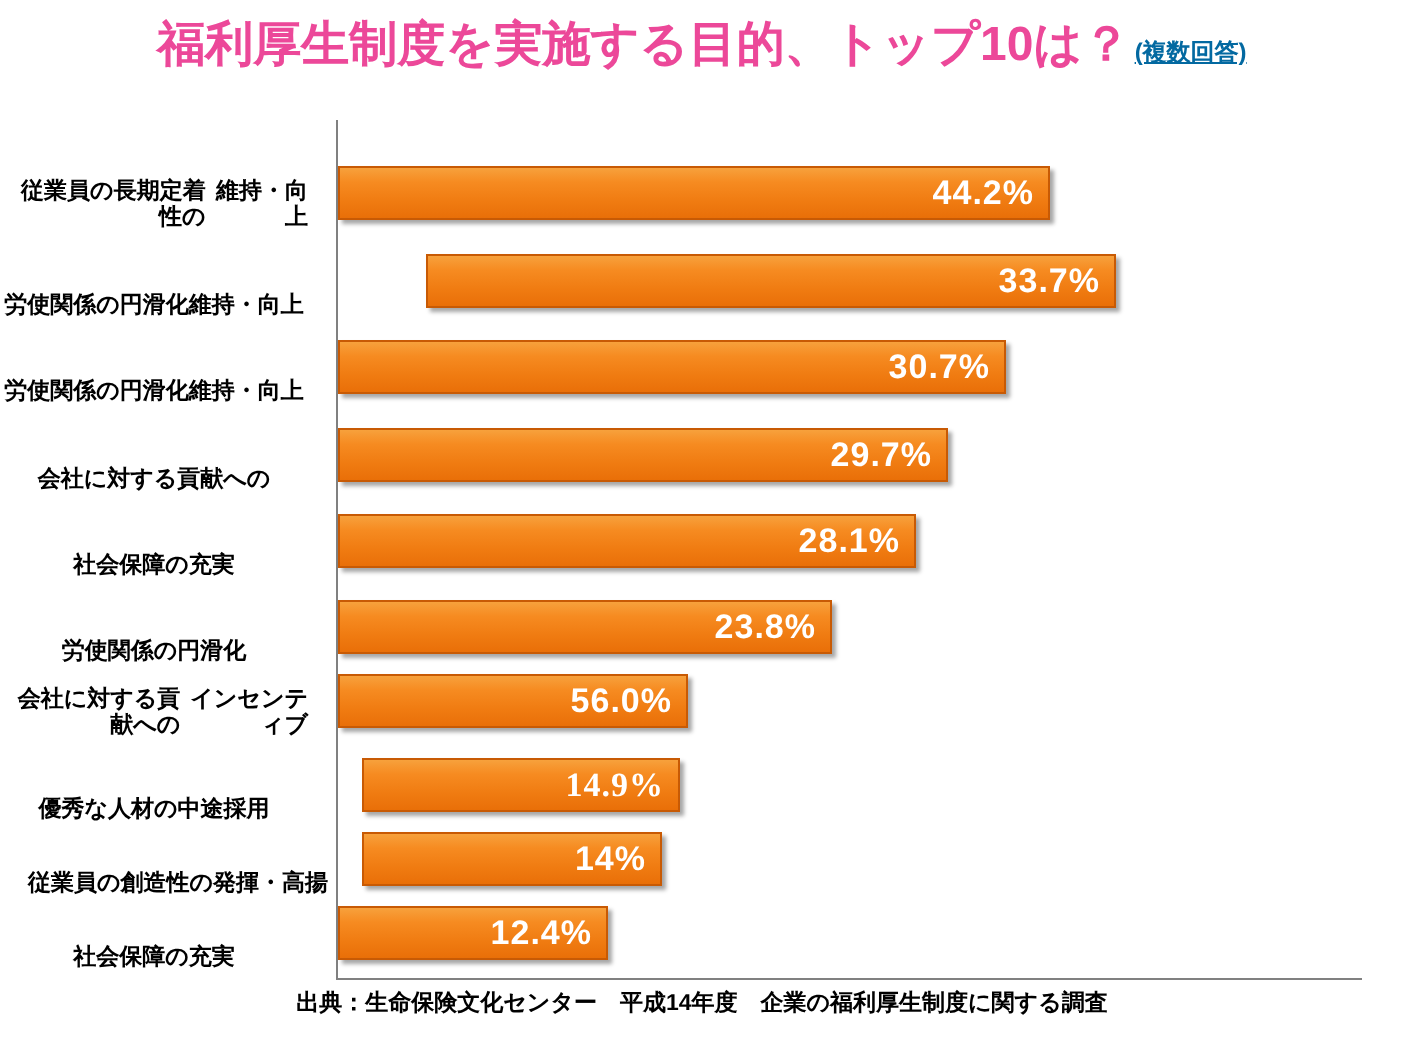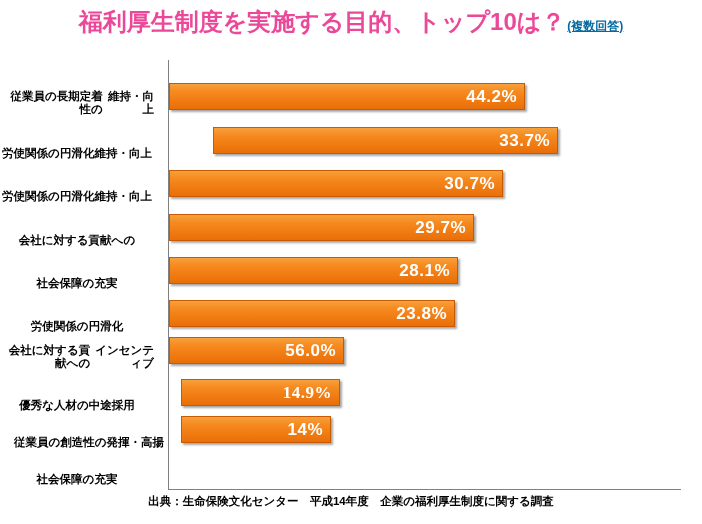--- a/index.html
+++ b/index.html
@@ -187,21 +187,21 @@
       <div class="bar">
         <span class="bar-value">28.1%</span>
       </div>
     </div>
   </div>
 
   <div class="row" style="top:293px;">
     <div class="row-label">
       <span>労使関係の円滑化</span>
     </div>
-    <div class="bar-wrap" style="width:286px;">
+    <div class="bar-wrap" style="width:247px;">
       <div class="bar">
         <span class="bar-value">23.8%</span>
       </div>
     </div>
   </div>
 
   <div class="row" style="top:330px;">
     <div class="row-label">
       <span>会社に対する貢献への</span>
       <span>インセンティブ</span>
@@ -233,17 +233,22 @@
       <div class="bar">
         <span class="bar-value">14%</span>
       </div>
     </div>
   </div>
 
   <div class="row" style="top:446px;">
     <div class="row-label">
       <span>社会保障の充実</span>
     </div>
+    <div class="bar-wrap" style="width:135px;">
+      <div class="bar">
+        <span class="bar-value">12.4%</span>
+      </div>
+    </div>
   </div>
 
 </div>
 
 <div class="source">出典：生命保険文化センター　平成14年度　企業の福利厚生制度に関する調査</div>
 
 </body></html>

